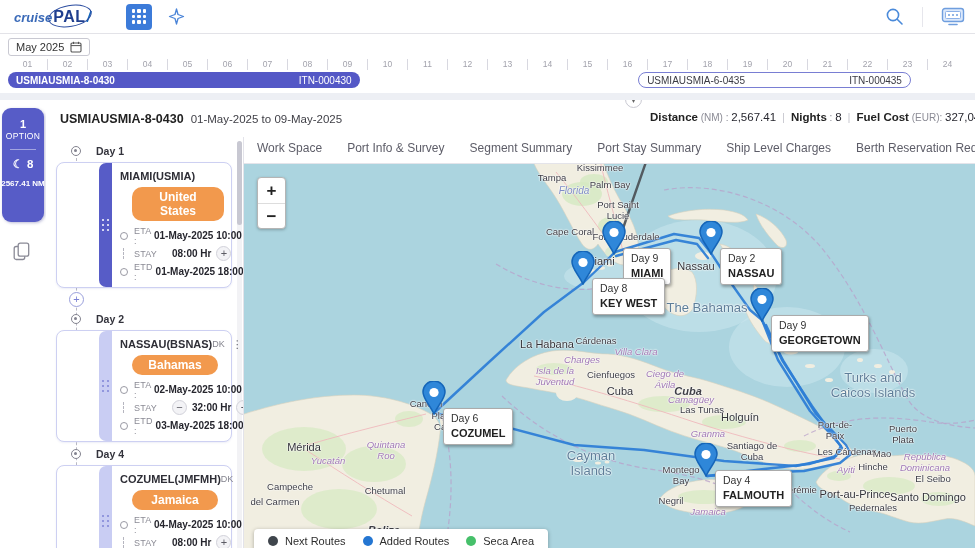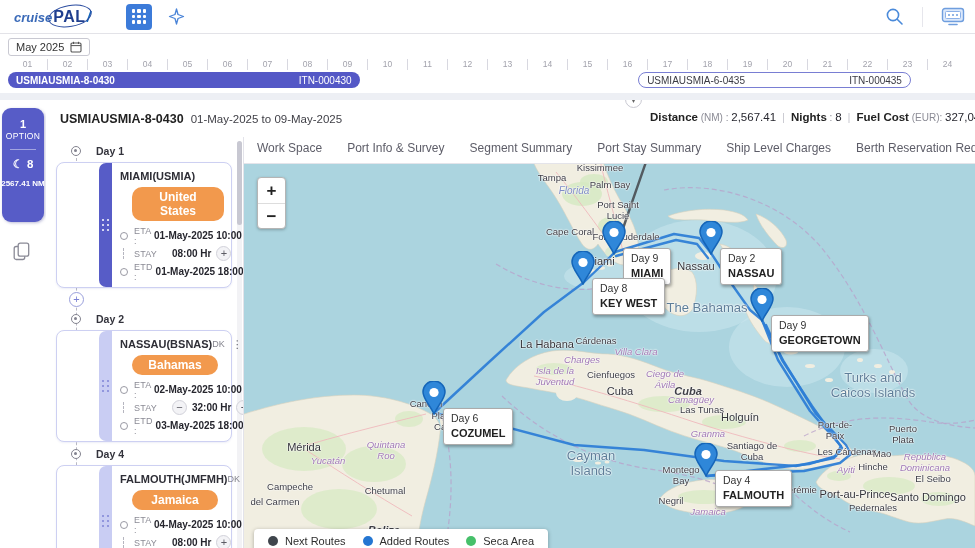--- a/index.html
+++ b/index.html
@@ -325,21 +325,21 @@
                 <span class="hdots">
                   <i></i>
                   <i></i>
                   <i></i>
                   <i></i>
                   <i></i>
                   <i></i>
                 </span>
               </div>
               <div class="pbody"><div class="prow1">
-                  <span class="pname">FALMOUTH(JMFMH)</span>
+                  <span class="pname">COZUMEL(JMFMH)</span>
                   <span class="dk">DK</span>
                   <span class="kebab">⋮</span>
                 </div><span class="pill">Jamaica</span><div class="prow">
                   <span class="picon"></span>
                   <span class="plabel">ETA :</span>
                   <span class="pval">04-May-2025 10:00</span>
                 </div><div class="prow">
                   <span class="picon-line"></span>
                   <span class="plabel">STAY</span>
                   <span class="stay-dash"></span>

